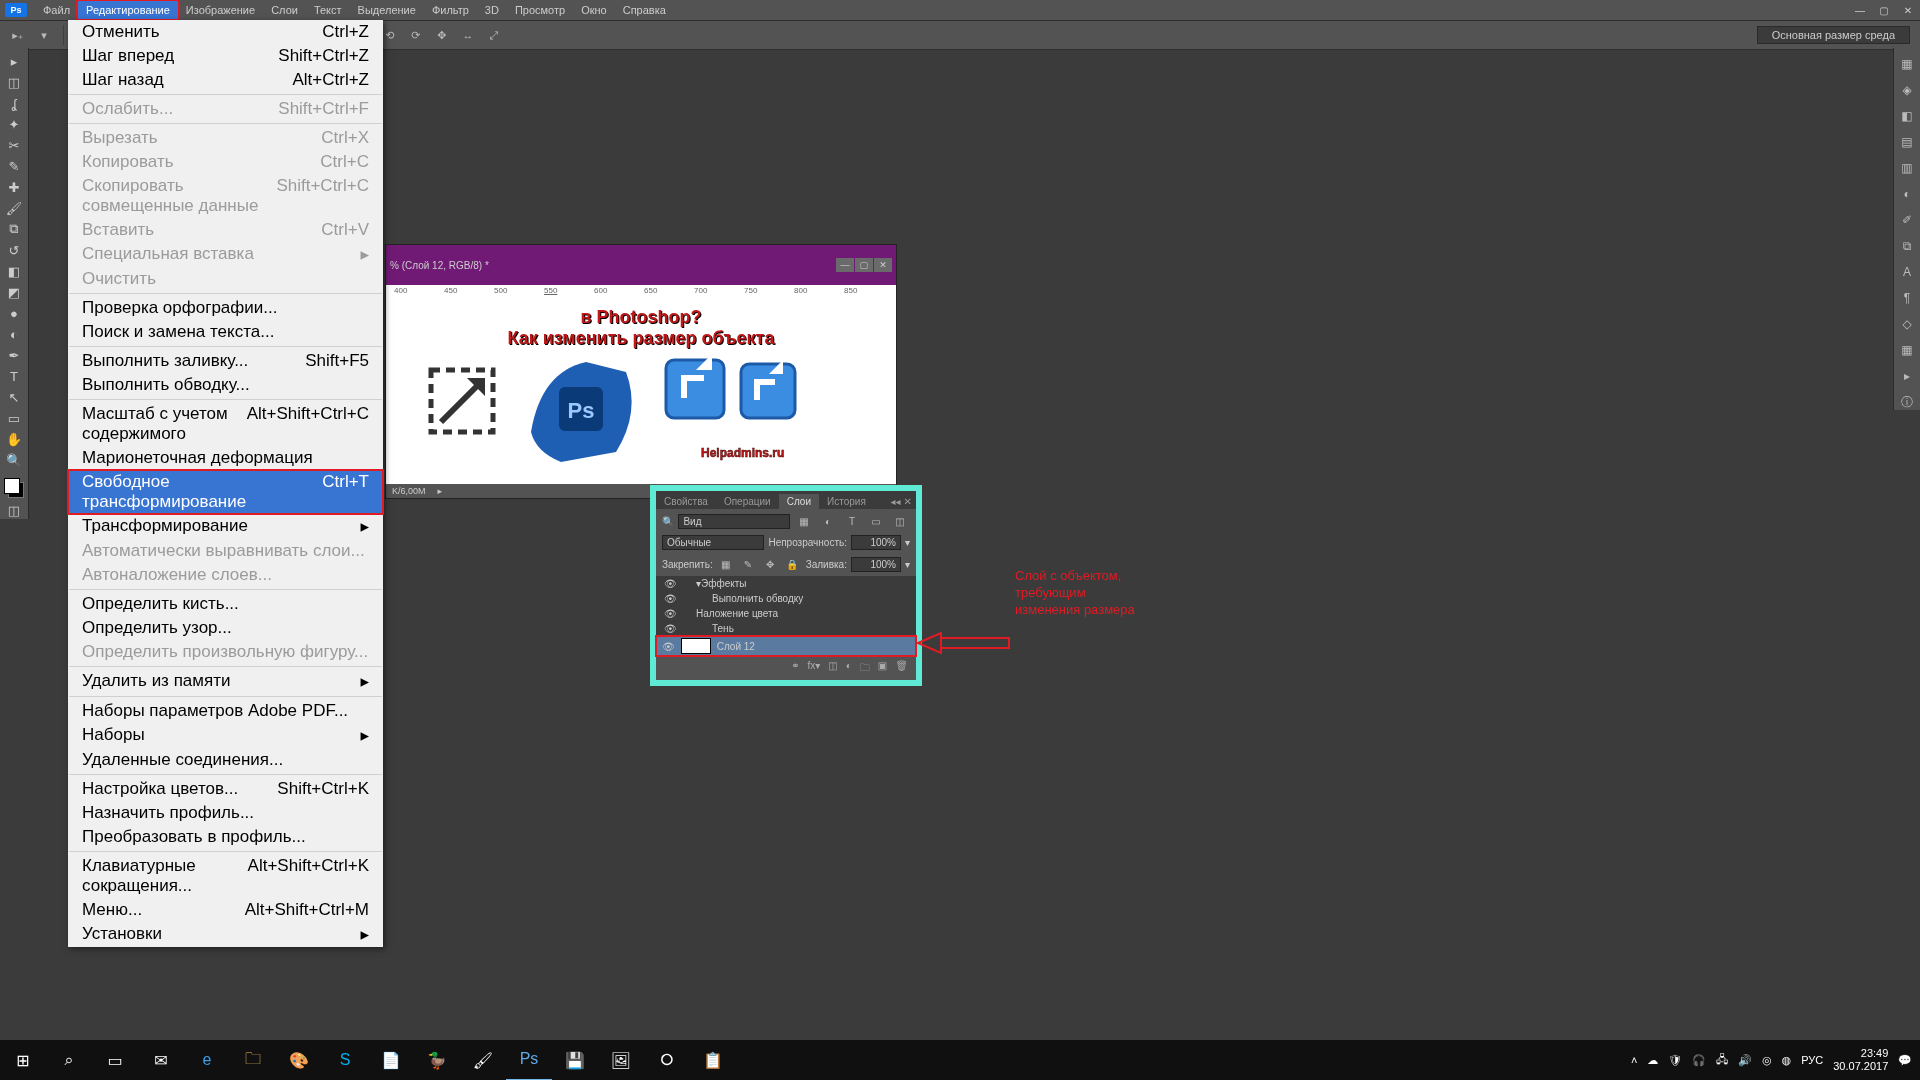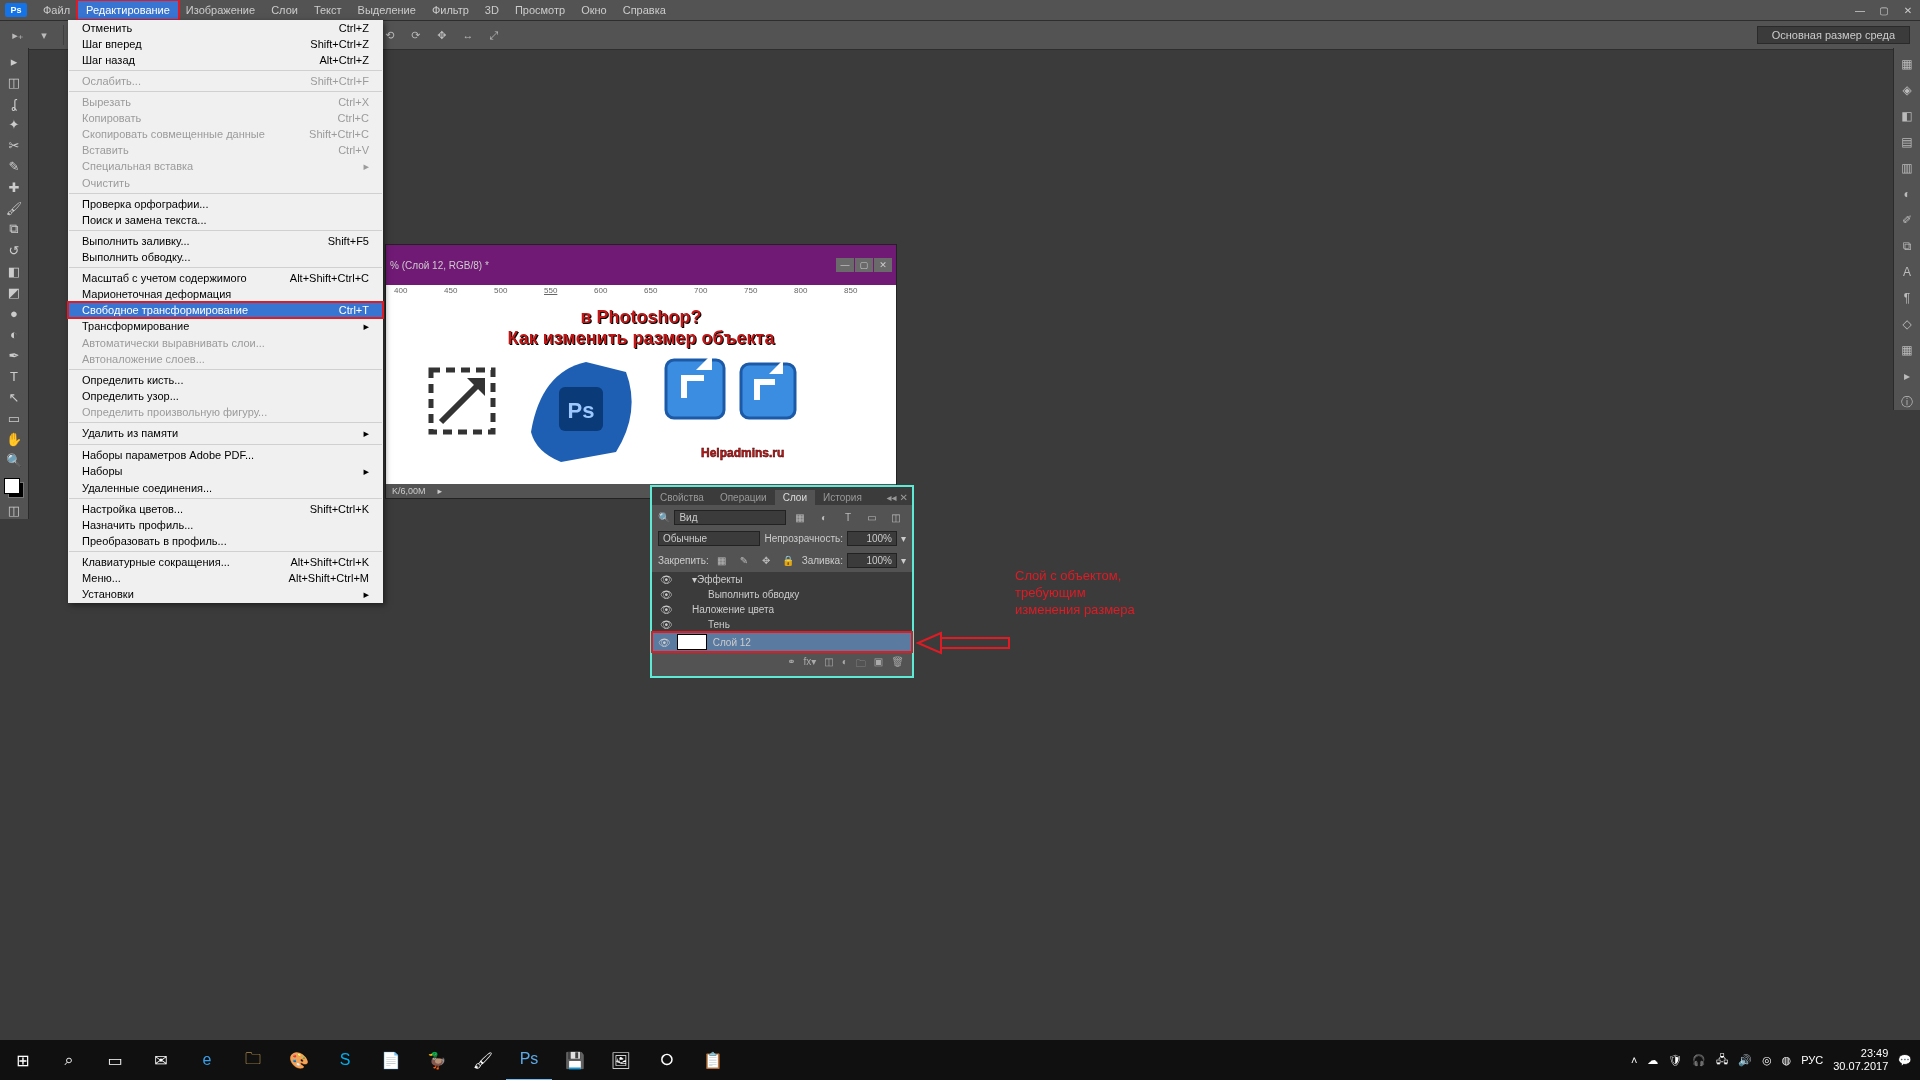--- a/index.html
+++ b/index.html
@@ -14,34 +14,34 @@
 .tool-ic{width:20px;height:20px;display:flex;align-items:center;justify-content:center;color:#bbb}
 .workspace-dd{margin-left:auto;margin-right:10px;background:#3b3b3b;padding:2px 14px;border:1px solid #2a2a2a;font-size:11px}
 .left-tools{position:absolute;left:0;top:48px;width:28px;background:#535353;border-right:1px solid #2a2a2a;display:flex;flex-direction:column;align-items:center;padding-top:4px;gap:3px}
 .lt{width:22px;height:18px;display:flex;align-items:center;justify-content:center;font-size:13px;color:#ccc}
 .color-swatch{width:20px;height:20px;position:relative;margin-top:6px}
 .fg{position:absolute;width:14px;height:14px;background:#fff;border:1px solid #000;left:0;top:0}
 .bg{position:absolute;width:14px;height:14px;background:#000;border:1px solid #777;right:0;bottom:0}
 .right-tools{position:absolute;right:0;top:48px;width:26px;background:#535353;border-left:1px solid #2a2a2a;display:flex;flex-direction:column;align-items:center;padding-top:8px;gap:10px}
 .rt{width:18px;height:16px;color:#bbb;display:flex;align-items:center;justify-content:center;font-size:12px}
 .dropdown{position:absolute;left:68px;top:20px;width:315px;background:#f0f0f0;color:#000;box-shadow:2px 2px 6px rgba(0,0,0,.5);z-index:100}
-.dd-item{display:flex;justify-content:space-between;padding:2px 14px;font-size:11px}
+.dd-item{display:flex;justify-content:space-between;padding:2px 14px;font-size:17px}
 .dd-item.disabled{color:#9b9b9b}
 .dd-item.hl{background:#3874d1;color:#fff;outline:2px solid #e01b24;outline-offset:-1px}
 .dd-sep{height:1px;background:#d0d0d0;margin:2px 1px}
 .doc-win{position:absolute;left:385px;top:244px;width:510px;background:#535353;border:1px solid #222}
 .doc-title{height:16px;background:#701a75;display:flex;align-items:center;padding:12px 4px;font-size:10px}
 .doc-btns{margin-left:auto;display:flex;gap:1px}
 .doc-btn{width:18px;height:14px;background:#6a6a6a;display:flex;align-items:center;justify-content:center;font-size:9px}
 .ruler{height:14px;background:#fff;position:relative;font-size:8px;color:#666;overflow:hidden}
 .ruler span{position:absolute;top:1px}
 .canvas{height:185px;background:#fff;display:flex;align-items:center;justify-content:center;position:relative}
 .canvas-title{position:absolute;top:8px;color:#c01818;font-weight:bold;font-size:18px;text-shadow:1px 1px #000;text-align:center;width:100%}
 .doc-status{height:14px;background:#535353;font-size:9px;padding-left:6px;display:flex;align-items:center}
-.layers-panel{position:absolute;left:650px;top:485px;width:260px;background:#535353;border:2px solid #5eead4;font-size:10px}
+.layers-panel{position:absolute;left:650px;top:485px;width:260px;background:#535353;border:6px solid #5eead4;font-size:10px}
 .panel-tabs{display:flex;background:#3b3b3b;height:18px;align-items:flex-end}
 .ptab{padding:2px 8px;color:#999}
 .ptab.active{background:#535353;color:#ddd}
 .panel-close{margin-left:auto;display:flex;gap:3px;padding:2px 4px;color:#999}
 .panel-row{display:flex;align-items:center;padding:2px 6px;gap:4px}
 .panel-row select,.panel-row .dd{background:#3b3b3b;border:1px solid #222;color:#ccc;font-size:10px;padding:1px 4px;flex:1}
 .layer-list{background:#3b3b3b;min-height:80px}
 .ll-item{display:flex;align-items:center;padding:2px 8px;font-size:10px;color:#ccc}
 .ll-item .eye{width:14px}
 .layer-selected{background:#5a7aa0;outline:2px solid #e01b24;outline-offset:-1px;padding:2px 6px;display:flex;align-items:center;gap:6px}

